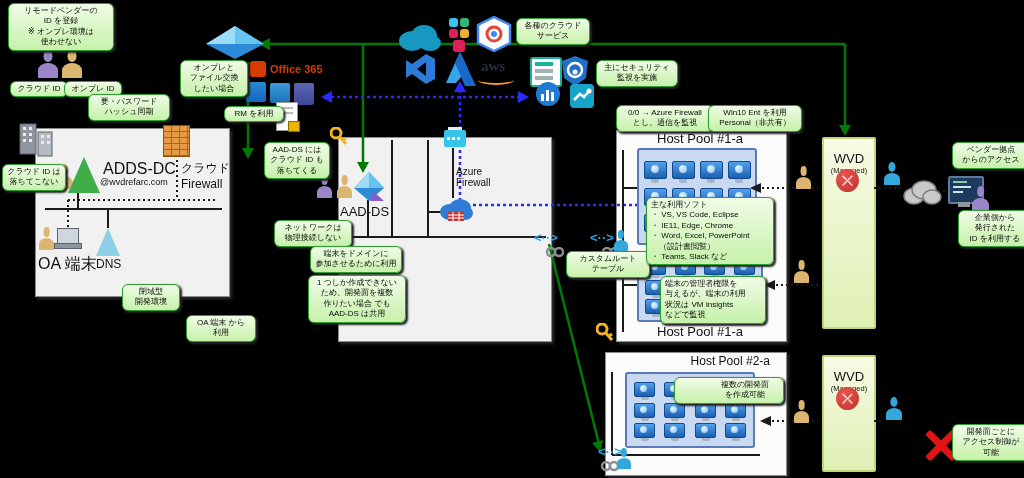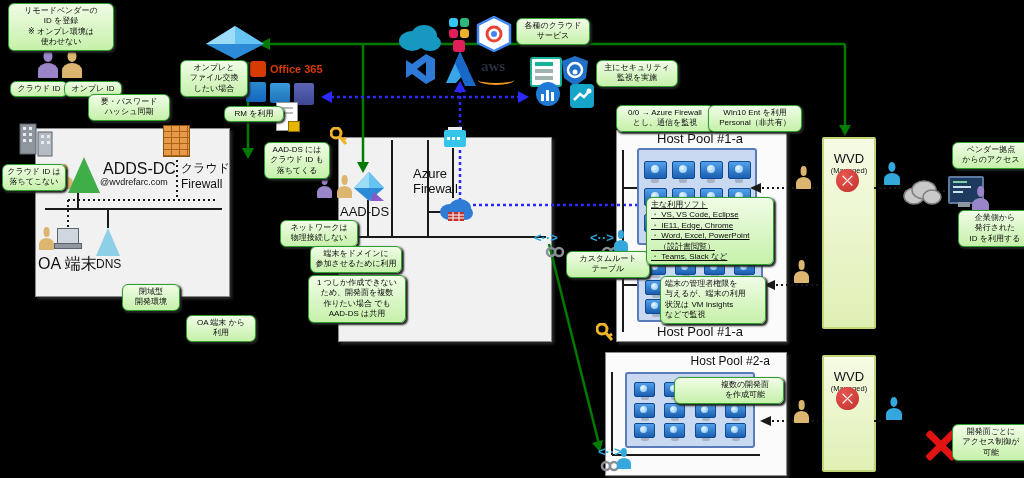--- a/index.html
+++ b/index.html
@@ -315,35 +315,35 @@
 落ちてくる</div>
   <div class="person purple" style="left:317px;top:175px;width:15px;height:23px;"></div>
   <div class="person tan" style="left:337px;top:175px;width:15px;height:23px;"></div>
   <svg class="icon" style="left:354px;top:172px;" width="30" height="30">
     <polygon points="15,0 30,16 15,29 0,16" fill="#2d8ad6"></polygon>
     <polygon points="15,0 30,16 15,16" fill="#67c3f0"></polygon>
     <polygon points="15,0 0,16 15,16" fill="#9cdcf7"></polygon>
     <polygon points="20,20 30,29 16,29" fill="#8a5bc7"></polygon>
   </svg>
   <div class="lbl" style="left:340px;top:204px;font-size:13px;">AAD-DS</div>
-  <div class="co pre" style="left:280px;top:220px;width:68px;border-radius:6px;">ネットワークは
+  <div class="co pre" style="left:274px;top:220px;width:68px;border-radius:6px;">ネットワークは
 物理接続しない</div>
   <div class="co pre" style="left:310px;top:246px;width:82px;">端末をドメインに
 参加させるために利用</div>
   <div class="co pre" style="left:308px;top:275px;width:88px;">1 つしか作成できない
 ため、開発面を複数
 作りたい場合 でも
 AAD-DS は共用</div>
   <div class="icon" style="left:444px;top:130px;width:22px;height:17px;background:#35c4ea;border-radius:2px;">
     <div style="position:absolute;left:4px;top:-3px;width:14px;height:3px;background:#e8eef2;"></div>
     <div style="position:absolute;left:3px;top:7px;width:3px;height:3px;background:#fff;"></div>
     <div style="position:absolute;left:8px;top:7px;width:3px;height:3px;background:#fff;"></div>
     <div style="position:absolute;left:13px;top:7px;width:3px;height:3px;background:#fff;"></div>
   </div>
-  <div class="lbl pre" style="left:413px;top:166px;font-size:13px;">Azure
+  <div class="lbl pre" style="left:456px;top:166px;font-size:10px;">Azure
 Firewall</div>
   <svg class="icon" style="left:438px;top:196px;" width="36" height="26">
     <ellipse cx="12" cy="16" rx="10" ry="8" fill="#2e7cd6"></ellipse>
       <ellipse cx="22" cy="12" rx="11" ry="9" fill="#2e7cd6"></ellipse>
       <ellipse cx="27" cy="17" rx="8" ry="7" fill="#2e7cd6"></ellipse>
     <rect x="10" y="16" width="16" height="9" fill="#c0352e"></rect>
     <g stroke="#fff" stroke-width="1">
         <line x1="10" y1="19" x2="26" y2="19"></line>
         <line x1="10" y1="22" x2="26" y2="22"></line>
         <line x1="15" y1="16" x2="15" y2="25"></line>
@@ -378,21 +378,21 @@
         <circle cx="6" cy="6" r="4"></circle>
         <circle cx="14" cy="6" r="4"></circle>
       </g>
   </svg>
   <div class="person blue" style="left:617px;top:448px;width:14px;height:21px;"></div>
 
   <div class="co pre" style="left:616px;top:105px;width:88px;">0/0 → Azure Firewall
 とし、通信を監視</div>
   <div class="co pre" style="left:708px;top:105px;width:84px;">Win10 Ent を利用
 Personal（非共有）</div>
-  <div class="co pre left" style="left:646px;top:197px;width:118px;text-decoration:underline;">主な利用ソフト
+  <div class="co pre left" style="left:646px;top:197px;width:118px;">主な利用ソフト
 ・ VS, VS Code, Eclipse
 ・ IE11, Edge, Chrome
 ・ Word, Excel, PowerPoint
 　（設計書閲覧）
 ・ Teams, Slack など</div>
   <div class="co pre left" style="left:660px;top:276px;width:96px;">端末の管理者権限を
 与えるが、端末の利用
 状況は VM Insights
 などで監視</div>
   <div class="co pre" style="left:674px;top:377px;width:68px;padding-left:36px;">複数の開発面

